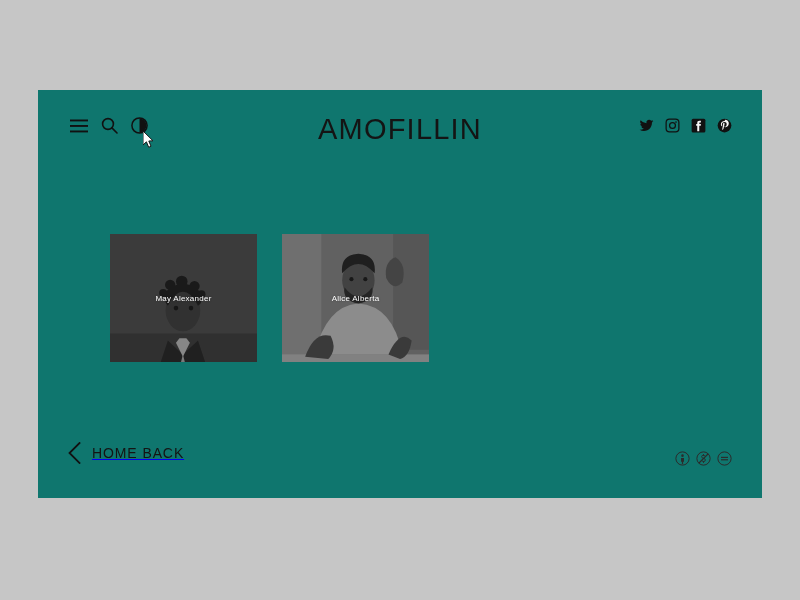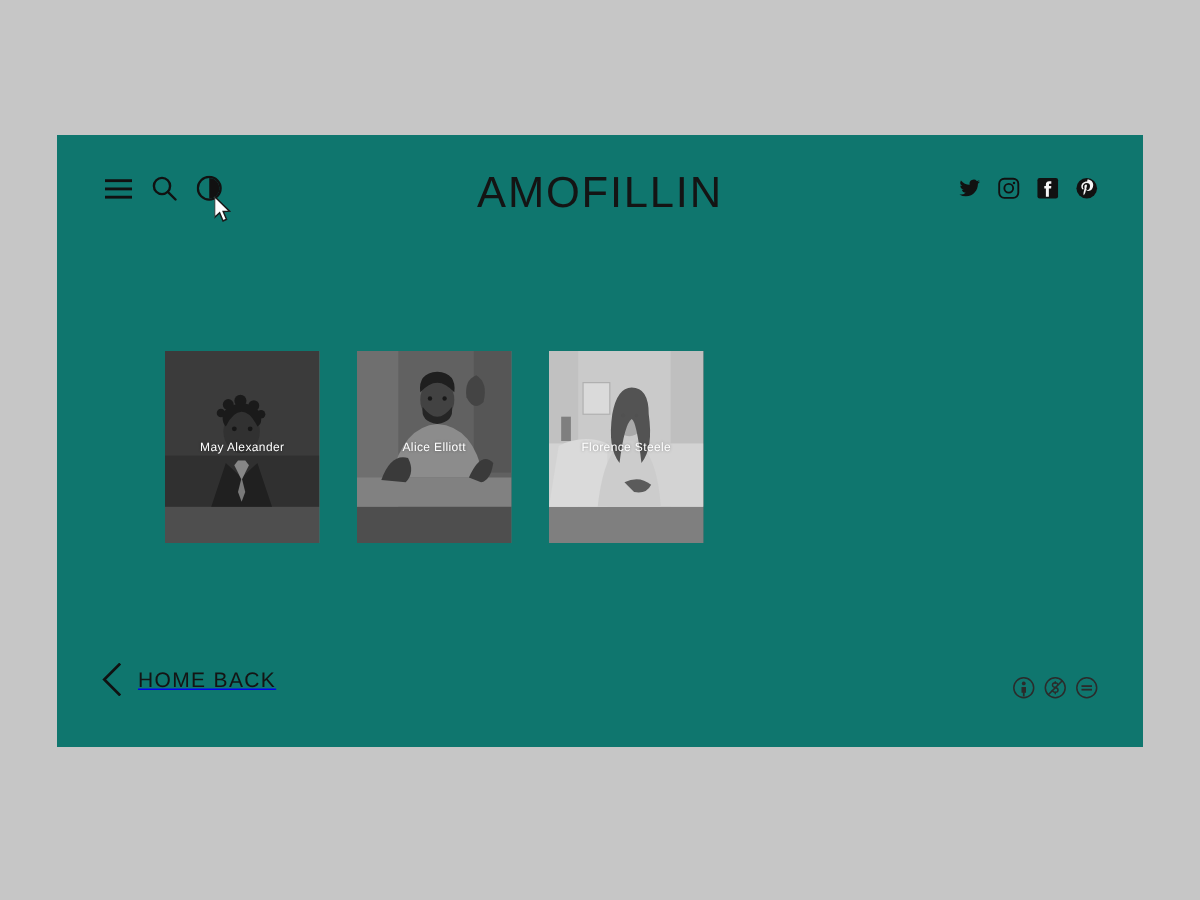--- a/index.html
+++ b/index.html
@@ -88,21 +88,21 @@
   .gallery {
     position: absolute;
     left: 72px;
     top: 144px;
     display: flex;
     gap: 25px;
   }
 
   .card {
     position: relative;
-    width: 103px;
+    width: 147px;
     height: 128px;
     overflow: hidden;
     cursor: pointer;
     background: #6d6d6d;
   }
 
   .card .photo {
     position: absolute;
     inset: 0;
     filter: grayscale(100%);
@@ -267,42 +267,23 @@
           <path d="M28 104 q10 -42 38 -44 q30 2 38 44z" fill="#d8d8d8"></path>
           <ellipse cx="66" cy="40" rx="14" ry="17" fill="#6b5446"></ellipse>
           <path d="M52 34 q14 -16 28 0 q2 -16 -14 -17 q-16 1 -14 17z" fill="#1c1c1c"></path>
           <path d="M54 46 q12 16 24 0 q2 12 -12 14 q-14 -2 -12 -14z" fill="#262626"></path>
           <circle cx="60" cy="39" r="1.8" fill="#111"></circle>
           <circle cx="72" cy="39" r="1.8" fill="#111"></circle>
           <path d="M20 106 q8 -22 22 -18 q6 12 -2 20z" fill="#4a4a4a"></path>
           <path d="M92 104 q10 -22 20 -12 q-2 14 -10 16z" fill="#4a4a4a"></path>
         </svg>
         <div class="veil"></div>
-        <div class="caption">Alice Elliott</div>
-      </div>
-
-      <div class="card light">
-        <svg class="photo" viewBox="0 0 127 128" preserveAspectRatio="xMidYMid slice">
-          <rect width="127" height="128" fill="#d9d9d9"></rect>
-          <rect x="0" y="0" width="24" height="128" fill="#cccccc"></rect>
-          <rect x="100" y="0" width="27" height="128" fill="#c9c9c9"></rect>
-          <rect x="28" y="26" width="22" height="26" fill="#efefef" stroke="#b4b4b4"></rect>
-          <rect x="10" y="54" width="8" height="20" fill="#6e6e6e"></rect>
-          <rect x="0" y="76" width="127" height="52" fill="#e6e6e6"></rect>
-          <path d="M8 78 q20 -10 40 -2 l0 52 l-48 0 z" fill="#efefef"></path>
-          <path d="M40 128 q6 -52 26 -54 q22 2 26 54z" fill="#dcdcdc"></path>
-          <ellipse cx="66" cy="54" rx="13" ry="16" fill="#c2a48e"></ellipse>
-          <path d="M52 52 q4 -22 16 -22 q14 0 14 22 q4 28 -6 40 q-4 -34 -8 -36 q-6 4 -10 36 q-10 -12 -6 -40z" fill="#3b2d22"></path>
-          <circle cx="61" cy="53" r="1.6" fill="#2b2b2b"></circle>
-          <circle cx="72" cy="53" r="1.6" fill="#2b2b2b"></circle>
-          <path d="M62 108 q12 -6 22 2 q-4 8 -14 6z" fill="#3a3a3a"></path>
-        </svg>
-        <div class="veil"></div>
-        <div class="caption">Florence Steele</div>
-      </div>
+        <div class="caption">Alice Alberta</div>
+      </div>
+
 
 
     </div>
 
     <div class="footer">
 
       <a class="back-nav" href="#">
         <span>
           <svg width="13" height="22" viewBox="0 0 13 22">
             <polyline points="11.5,1 1.5,11 11.5,21" fill="none" stroke="#111" stroke-width="1.8" stroke-linecap="square" stroke-linejoin="miter"></polyline>

